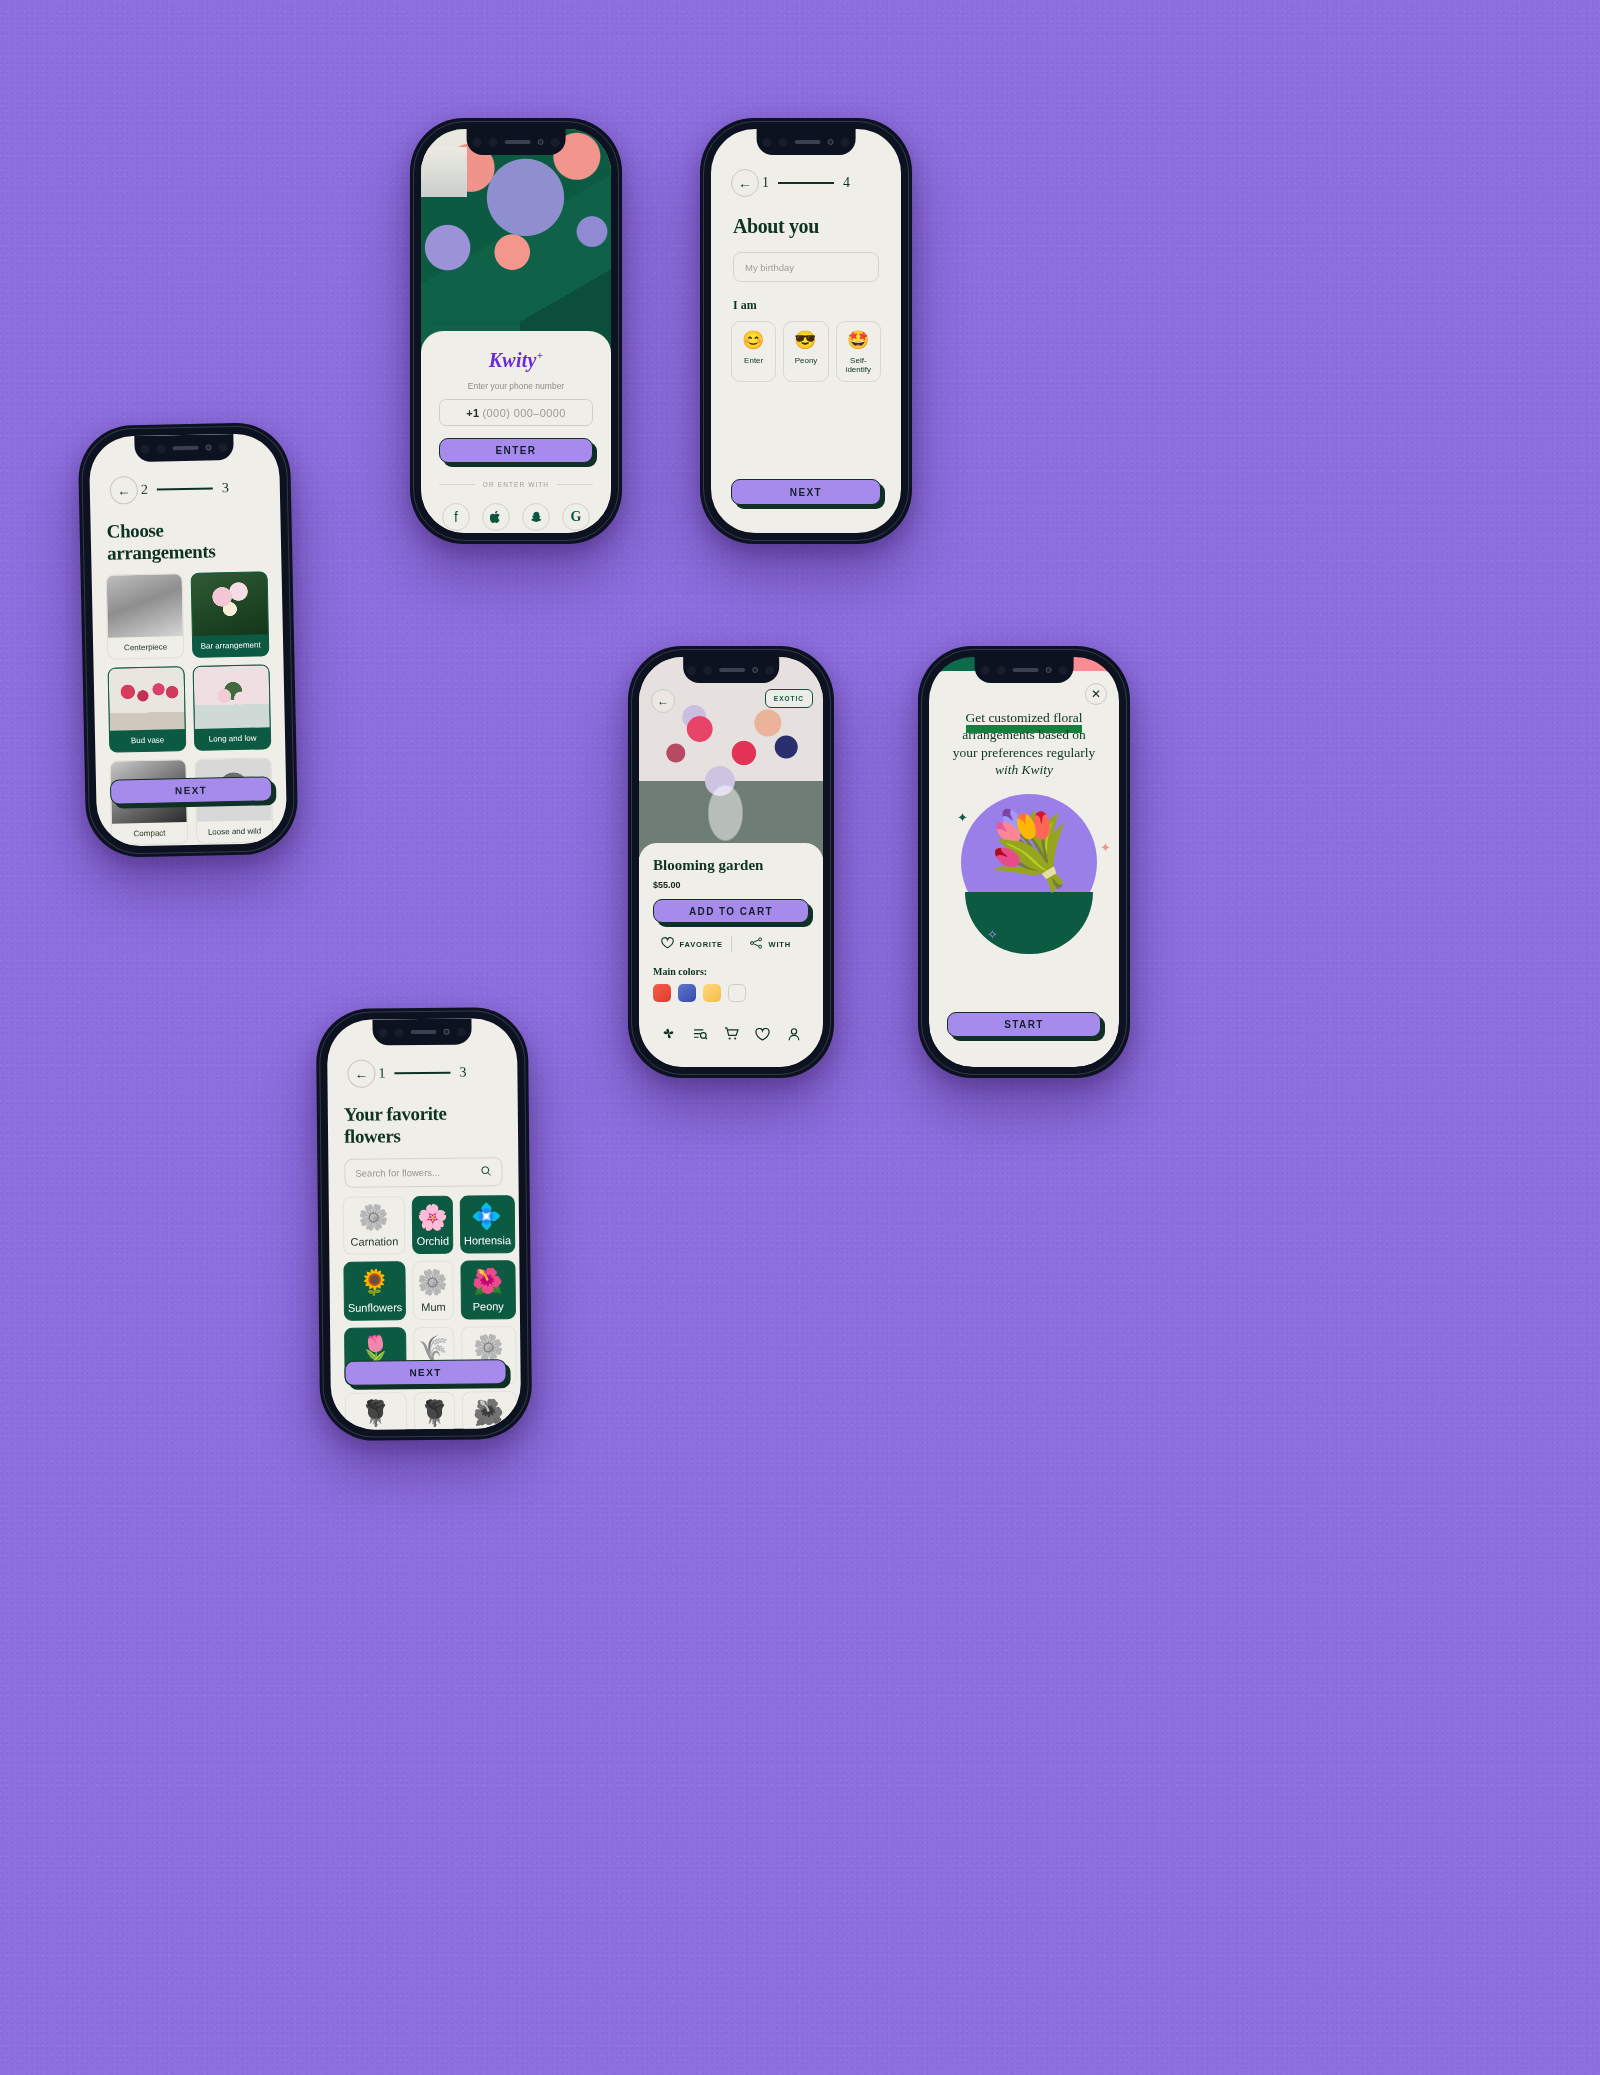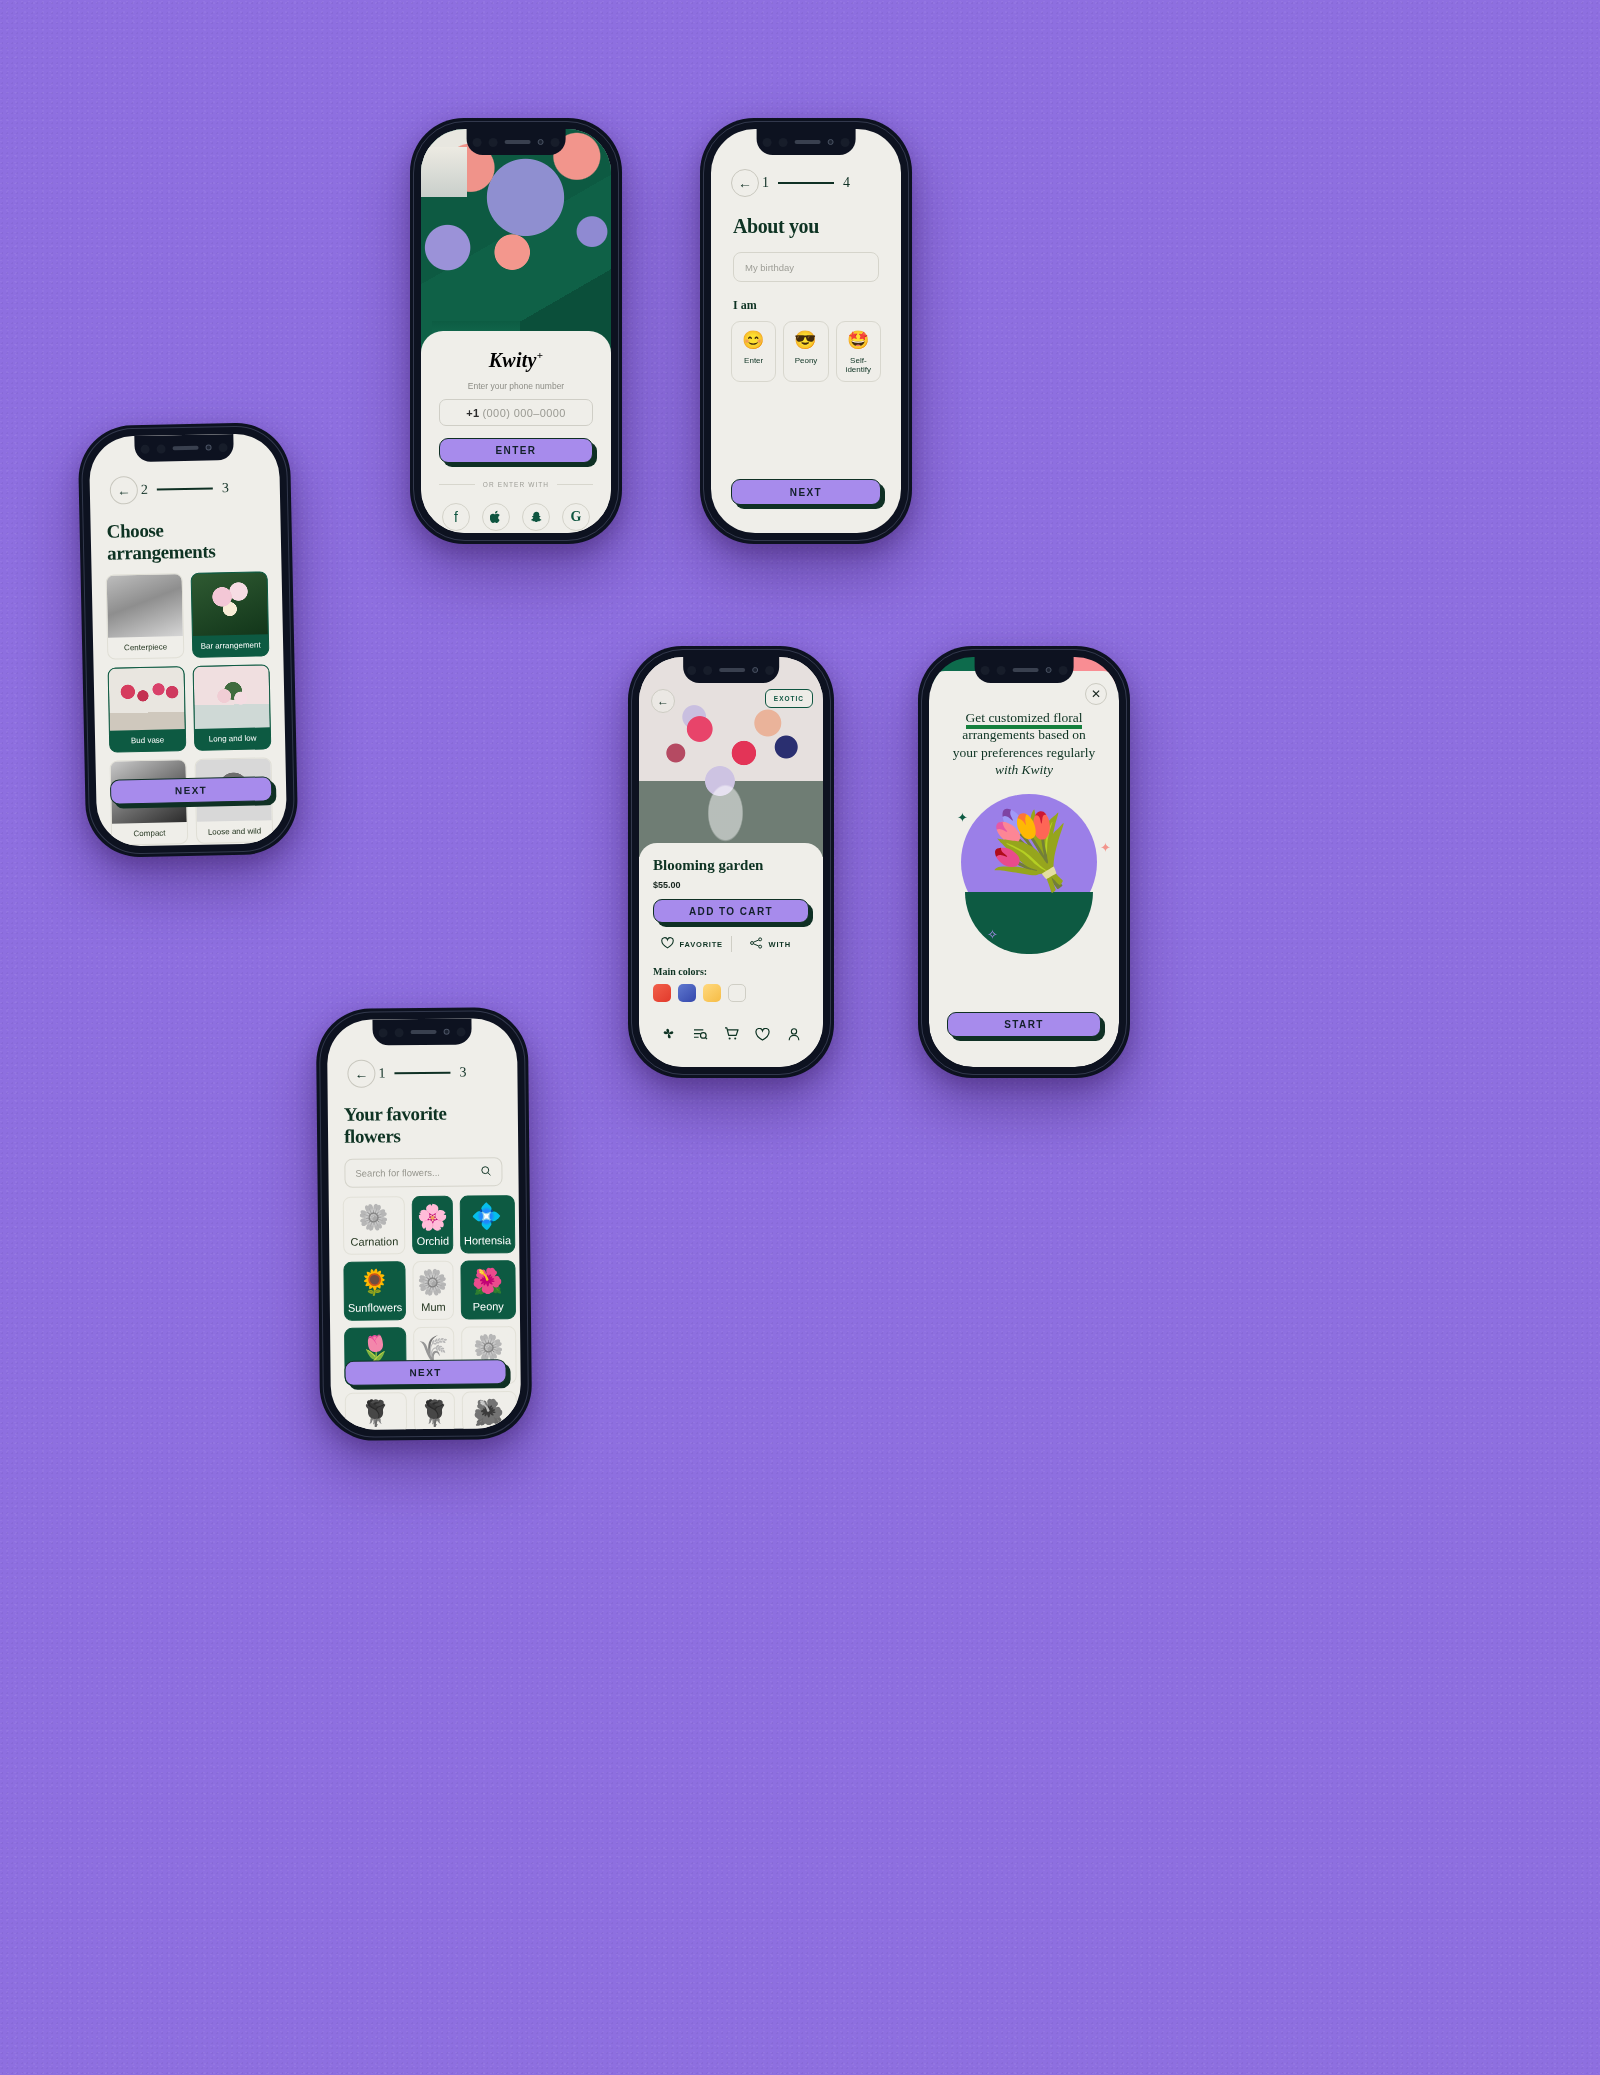--- a/index.html
+++ b/index.html
@@ -115,21 +115,21 @@
     background: linear-gradient(180deg,#0d5c43,#17795a);
   }
   #p-login .card {
     position: absolute; left: 0; right: 0; bottom: 0; top: 202px;
     background: #efeee9; border-radius: 22px 22px 44px 44px;
     padding: 18px 18px 0 18px;
     z-index: 10;
   }
   #p-login .logo {
     font-family: "Liberation Serif", serif; font-style: italic; font-weight: 700;
-    color: #000000; font-size: 20px; text-align: center; letter-spacing:.3px;
+    color: #6d28d9; font-size: 20px; text-align: center; letter-spacing:.3px;
   }
   #p-login .logo sup { font-size: 11px; font-style: normal; }
   #p-login .sub { text-align:center; color:#8d8d86; font-size: 8.5px; margin-top: 9px; }
   #p-login .phonefield {
     margin-top: 8px; height: 27px; border: 1px solid #cfcec6; border-radius: 7px;
     display:flex; align-items:center; justify-content:center;
     font-size: 11px; color:#9a9a93; letter-spacing: .4px;
   }
   #p-login .phonefield b { color:#2b2b2b; font-weight: 600; margin-right:3px; }
   #p-login .enter { margin-top: 12px; height: 25px; }
@@ -253,21 +253,21 @@
   }
   #p-promo .close {
     position:absolute; right: 12px; top: 12px;
     width: 22px; height: 22px; border-radius:50%; border:1px solid #cbcac1;
     display:flex;align-items:center;justify-content:center;color:#16241d;font-size:12px;
   }
   #p-promo .headline {
     margin-top: 22px; text-align:center;
     font-family:"Liberation Serif",serif; color:#0e3323; font-size: 13.5px; line-height: 1.28;
   }
-  #p-promo .headline .u { border-bottom: 4px solid #15803d; }
+  #p-promo .headline .u { border-bottom: 8px solid #15803d; }
   #p-promo .headline em { font-style: italic; }
   #p-promo .art {
     position: relative; margin: 10px auto 0; width: 172px; height: 186px;
   }
   #p-promo .art .circle {
     position:absolute; left: 18px; top: 6px; width: 136px; height: 136px;
     border-radius:50%; background:#9b7fe8;
   }
   #p-promo .art .leaf {
     position:absolute; left: 22px; top: 104px; width: 128px; height: 62px;

